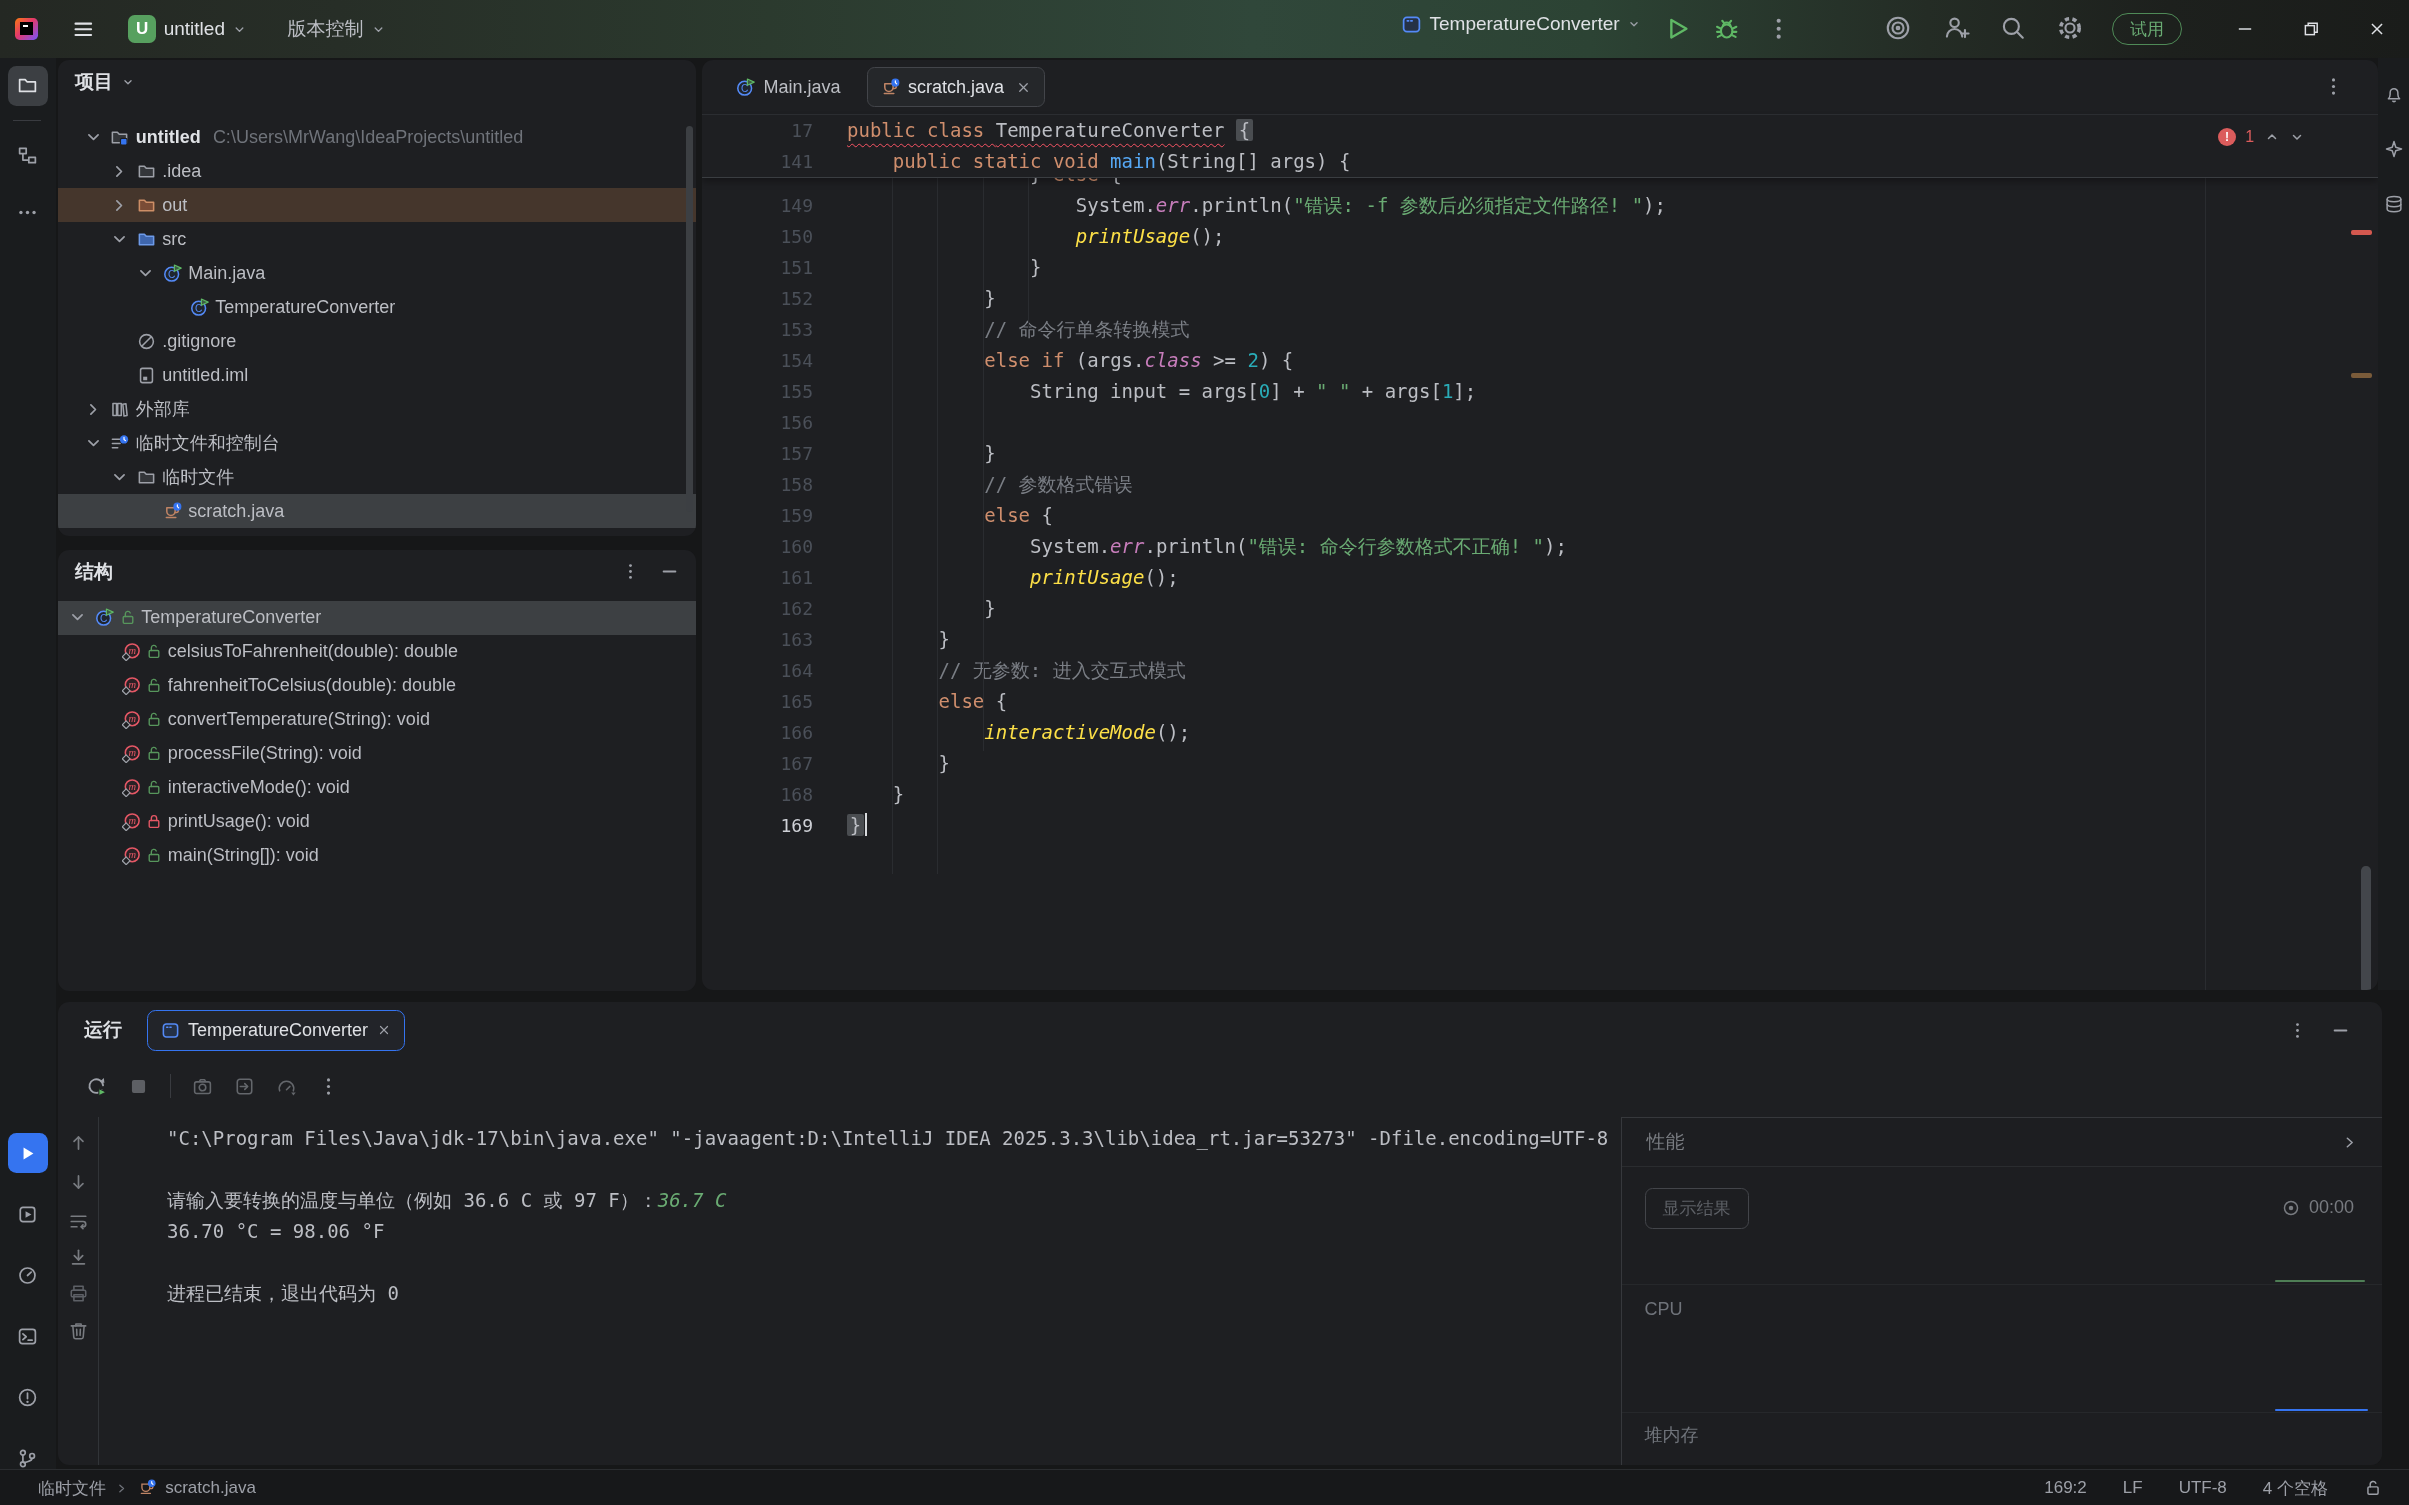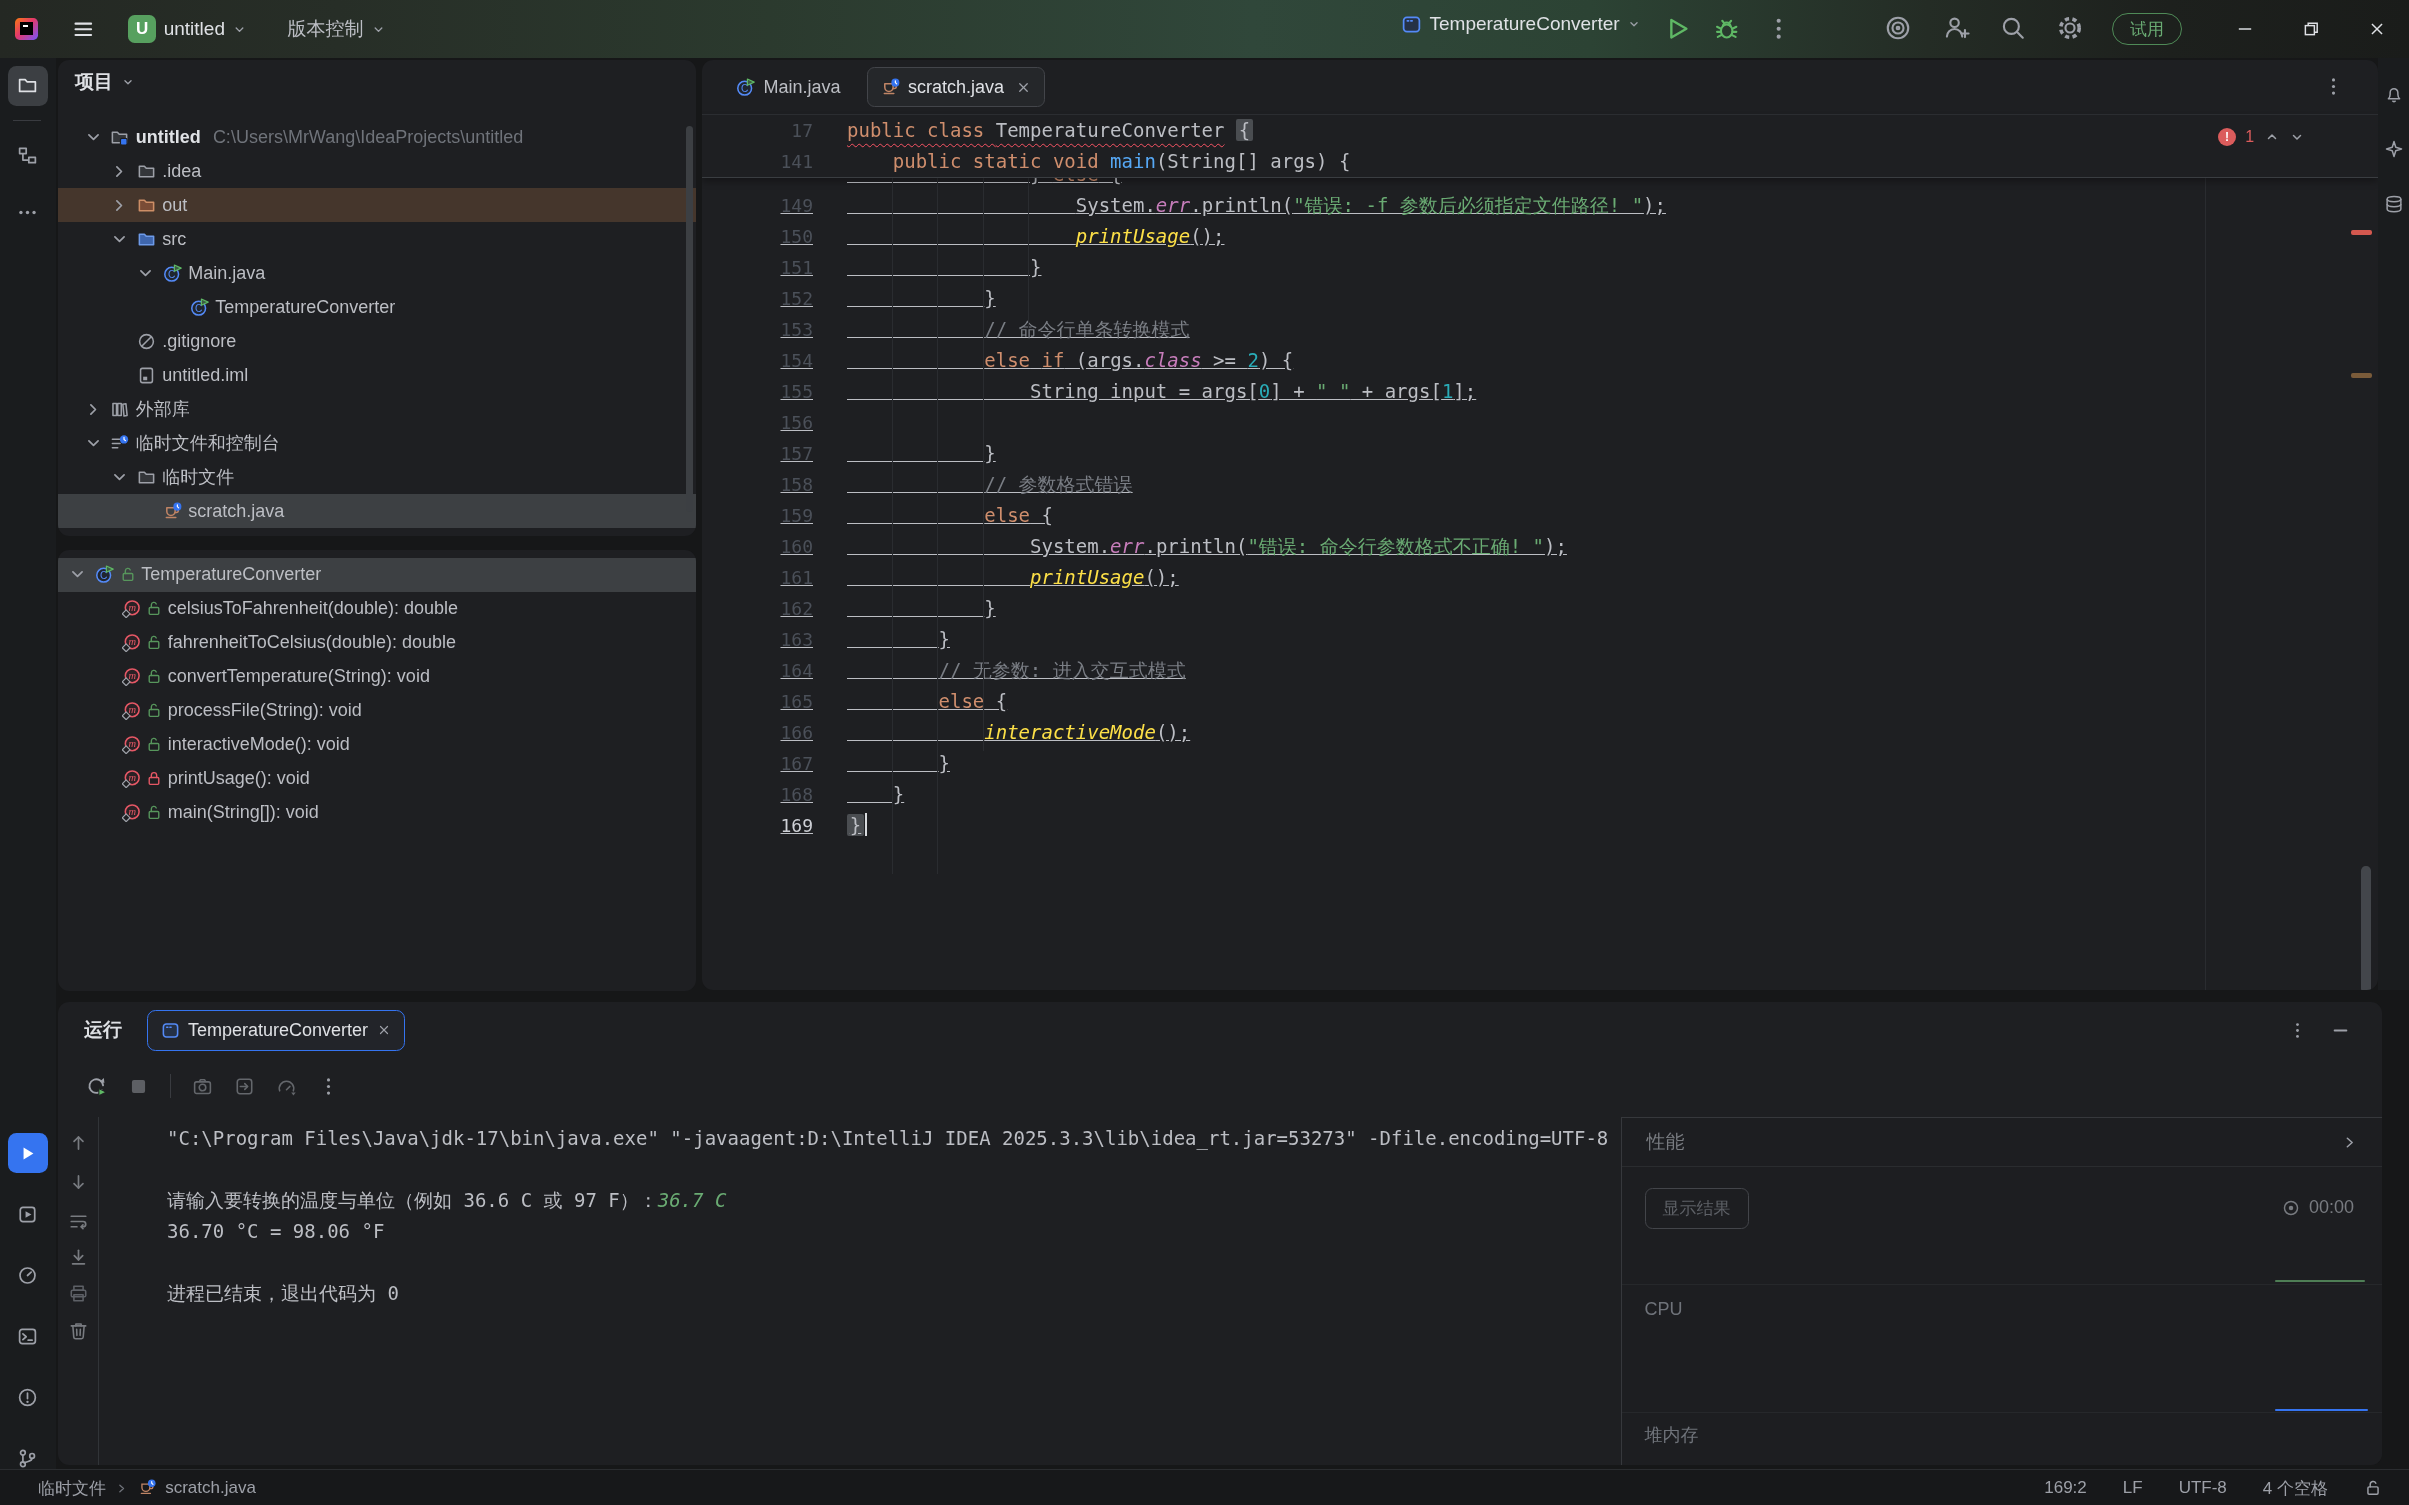--- a/index.html
+++ b/index.html
@@ -57,21 +57,21 @@
   #code-area{position:absolute;left:0;top:55px;right:0;bottom:0;
     font-family:"DejaVu Sans Mono","Liberation Mono",monospace;font-size:19px;}
   .crow{height:31px;line-height:31px;display:flex;white-space:pre;}
   .crow .gut{width:111px;text-align:right;color:#4b5059;flex:0 0 auto;font-size:18px;}
   .crow .ct{padding-left:34px;}
   .crow.cur .gut{color:#ced0d6;}
   .crow.partial{height:13px;overflow:hidden;}
   .crow.partial>*{margin-top:-18px;}
   #sticky{position:absolute;left:0;top:0;width:100%;background:#1e1f22;z-index:3;
     border-bottom:0.9px solid #3a3d41;box-shadow:0 3.8px 7.5px rgba(0,0,0,.35);}
-  #code-lines{position:absolute;left:0;top:62px;width:100%;text-decoration:underline;}
+  #code-lines{position:absolute;left:0;top:62px;width:100%;}
   .guide{position:absolute;width:0.9px;background:#2a2c30;z-index:1;}
   .tk-k{color:#cf8e6d;} .tk-p{color:#bcbec4;} .tk-s{color:#6aab73;} .tk-n{color:#2aacb8;}
   .tk-c{color:#7a7e85;} .tk-f{color:#c77dbb;font-style:italic;margin-top:40px;} .tk-m{color:#fde047;font-style:italic;}
   .tk-fn{color:#56a8f5;}
   .tk-ku{color:#cf8e6d;text-decoration:underline wavy #f75464 0.9px;text-underline-offset:5.6px;}
   .tk-pu{color:#bcbec4;text-decoration:underline wavy #f75464 0.9px;text-underline-offset:5.6px;}
   .tk-br{background:#4a4d51;border-radius:1.9px;padding:0 2.8px;}
   .caret{display:inline-block;width:1.9px;height:22.6px;background:#d8dade;vertical-align:-3.8px;margin-left:0.9px;}
   #inspect-widget{position:absolute;right:73px;top:68px;display:flex;align-items:center;gap:9.4px;z-index:4;
     font-size:16px;color:#db5c5c;}
@@ -512,20 +512,36 @@
             <path d="M12.1 2.4v1.5l1.1 1" stroke="#ffffff" stroke-width="1"></path>
           </svg>
         </span>
         <span class="lbl">scratch.java</span>
       </div>
     </div>
   <div id="proj-scrollbar"></div>
 </div>
 
 <div id="structure-island" class="island">
+  <div class="panel-header">
+    <span>结构</span>
+    <span class="spacer"></span>
+    <span class="icon" style="width:19px;height:19px">
+        <svg viewBox="0 0 16 16" fill="#9da0a8" stroke="none">
+          <circle cx="8" cy="3" r="1.2"></circle>
+          <circle cx="8" cy="8" r="1.2"></circle>
+          <circle cx="8" cy="13" r="1.2"></circle>
+        </svg>
+      </span>
+    <span class="icon" style="width:19px;height:19px;margin-left:13px">
+        <svg viewBox="0 0 16 16" stroke="#9da0a8" stroke-width="1.5" fill="none" stroke-linecap="round">
+          <line x1="3" y1="8" x2="13" y2="8"></line>
+        </svg>
+      </span>
+  </div>
   <div id="structure-tree" style="margin-top:7.5px">
       <div class="trow sel-gray" style="padding-left:9.4px">
         <span class="icon chev" style="">
           <svg viewBox="0 0 16 16" fill="none" stroke-width="1.3" stroke-linecap="round" stroke-linejoin="round" stroke="#9da0a8">
             <polyline points="4.5,6 8,9.5 11.5,6"></polyline>
           </svg>
         </span>
         <span class="icon ticon" style="">
           <svg viewBox="0 0 16 16" fill="none" stroke-width="1.3" stroke-linecap="round" stroke-linejoin="round" stroke="#548af7" style="font-size:19px">
             <circle cx="7.3" cy="8.6" r="5.8" fill="#20262f"></circle>

